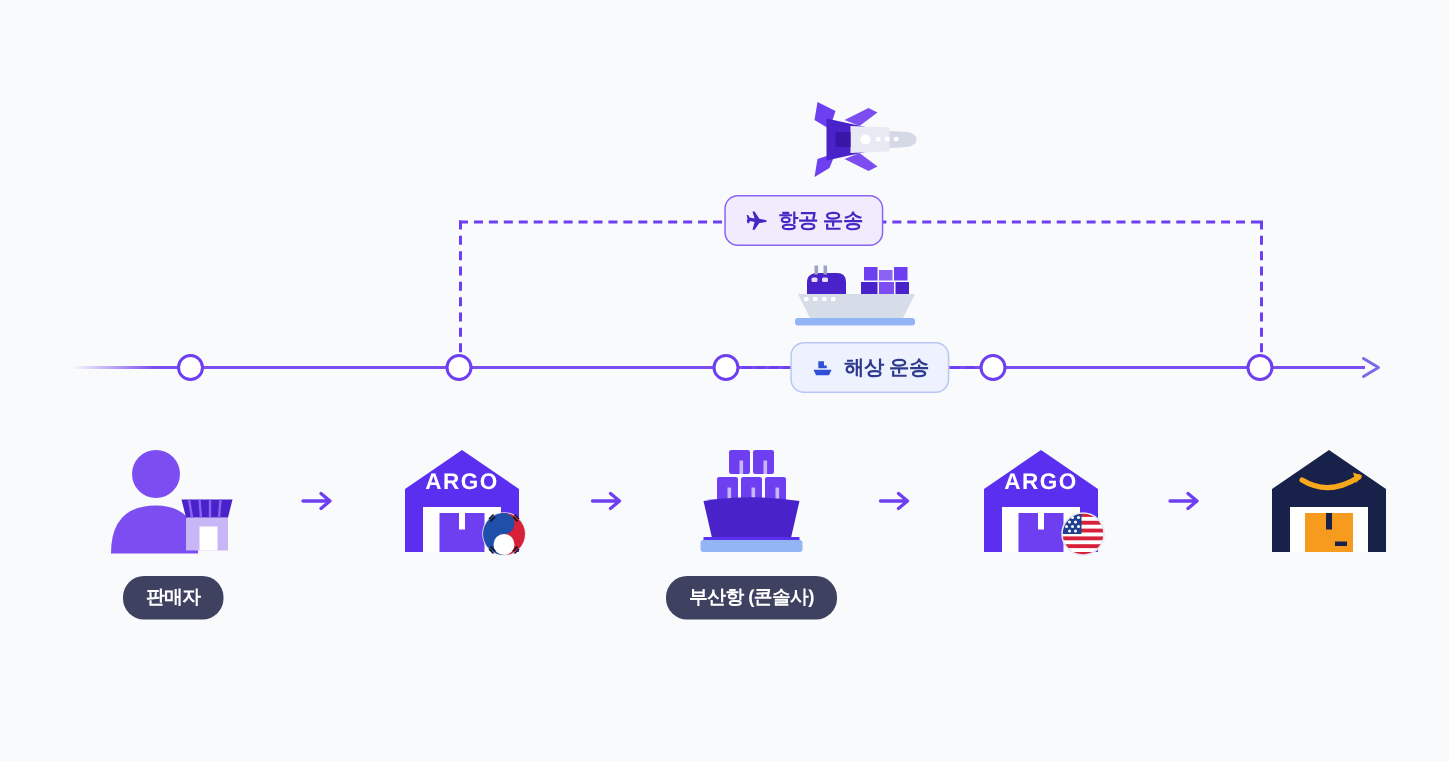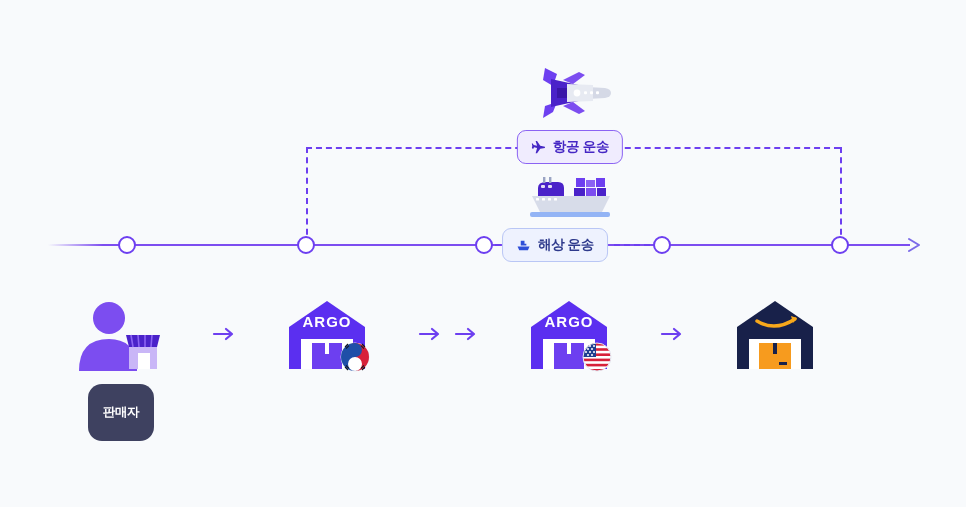--- a/index.html
+++ b/index.html
@@ -41,24 +41,24 @@
 
   
   .illus{transform:translate(-50%,0);}
 
   
   .steps{
     position:absolute;left:0;top:295px;width:966px;height:140px;
     display:flex;align-items:flex-start;
   }
   .step{width:170px;display:flex;flex-direction:column;align-items:center;}
-  .step-ico{height:78px;display:flex;align-items:flex-end;justify-content:center;}
+  .step-ico{height:78px;display:flex;align-items:center;justify-content:center;}
   .chip{
     margin-top:11px;background:#3e4160;color:#ffffff;
-    border-radius:14px;padding:20px 15px;
+    border-radius:14px;padding:6px 15px;
     font-size:12.5px;font-weight:700;letter-spacing:-.4px;white-space:nowrap;
   }
   .sep{width:36px;height:78px;display:flex;align-items:center;justify-content:center;}
 </style>
 </head>
 <body>
 
 <div class="stage">
 
   <div class="abs axis-line"></div>
@@ -88,21 +88,21 @@
     <path d="M40 18 L66 19 L66 35 L40 36 Z" fill="#e7eaf2"></path>
     <circle cx="50" cy="27" r="3.4" fill="#ffffff"></circle>
     <rect x="57" y="25.2" width="3" height="3" rx="1" fill="#ffffff"></rect>
     <rect x="63" y="25.2" width="3" height="3" rx="1" fill="#ffffff"></rect>
     <rect x="69" y="25.2" width="3" height="3" rx="1" fill="#ffffff"></rect>
     <path d="M36 14 L52 6 L58 9 L46 18 Z" fill="#7c4df0"></path>
     <path d="M36 40 L52 48 L58 45 L46 36 Z" fill="#7c4df0"></path>
     <path d="M30 22 L40 22 L40 32 L30 32 Z" fill="#3a16a8"></path>
   </svg>
 
-  <div class="abs pill pill-air" style="left:570px;top:147px;">
+  <div class="abs pill pill-air" style="left:536px;top:147px;">
     <svg width="15" height="15" viewBox="0 0 16 16">
       <path d="M15 7.2 L10 6.2 L6.6 1 L5.1 1 L6.6 6 L3 5.4 L2 3.6 L1 3.6 L1.6 6.6
                L1 7.4 L1.6 9.4 L2.6 9.4 L3.4 7.8 L6.6 8.6 L5.1 14 L6.6 14 L10 9.2 L15 8.6 Z" fill="#4527c4"></path>
     </svg>
     <span>항공 운송</span>
   </div>
 
   <svg class="abs illus" style="left:570px;top:176px;" width="92" height="46" viewBox="0 0 92 46">
     <rect x="52" y="2" width="9" height="9" fill="#6d3ff0"></rect>
     <rect x="62" y="4" width="9" height="7" fill="#8b63f3"></rect>
@@ -116,21 +116,21 @@
     <rect x="19" y="1" width="2.4" height="6" fill="#9aa4c4"></rect>
     <rect x="25" y="1" width="2.4" height="6" fill="#9aa4c4"></rect>
     <path d="M8 20 L86 20 L78 36 L16 36 Z" fill="#d7dce9"></path>
     <rect x="12" y="22" width="3" height="2.6" rx=".6" fill="#ffffff"></rect>
     <rect x="18" y="22" width="3" height="2.6" rx=".6" fill="#ffffff"></rect>
     <rect x="24" y="22" width="3" height="2.6" rx=".6" fill="#ffffff"></rect>
     <rect x="30" y="22" width="3" height="2.6" rx=".6" fill="#ffffff"></rect>
     <rect x="6" y="36" width="80" height="5" rx="2" fill="#93b4f5"></rect>
   </svg>
 
-  <div class="abs pill pill-sea" style="left:555px;top:245px;font-family:Liberation Serif, serif;">
+  <div class="abs pill pill-sea" style="left:580px;top:245px;">
     <svg width="15" height="15" viewBox="0 0 16 16">
       <path d="M5 3 L9 3 L9 6 L11 6 L11 8 L5 8 Z" fill="#2e4fd8"></path>
       <path d="M1.6 9 L14.4 9 L12.6 13 L3.4 13 Z" fill="#2e4fd8"></path>
     </svg>
     <span>해상 운송</span>
   </div>
 
   <div class="steps">
 
     <div class="step" style="margin-left:36px;">
@@ -175,20 +175,40 @@
         </svg>
       </div>
     </div>
 
     <div class="sep">
       <svg width="24" height="16" viewBox="0 0 24 16">
         <path d="M2 8 H19 M14 3 L20 8 L14 13" fill="none" stroke="#6d3ff0" stroke-width="2.2" stroke-linecap="round" stroke-linejoin="round"></path>
       </svg>
     </div>
 
+    <div class="step">
+      <div class="step-ico">
+        <svg width="92" height="76" viewBox="0 0 92 76">
+          <rect x="31" y="4" width="14" height="16" rx="1.5" fill="#6d3ff0"></rect>
+          <rect x="47" y="4" width="14" height="16" rx="1.5" fill="#6d3ff0"></rect>
+          <rect x="38" y="11" width="2.4" height="9" fill="#c9b6f7"></rect>
+          <rect x="54" y="11" width="2.4" height="9" fill="#c9b6f7"></rect>
+          <rect x="23" y="22" width="14" height="16" rx="1.5" fill="#6d3ff0"></rect>
+          <rect x="39" y="22" width="14" height="16" rx="1.5" fill="#6d3ff0"></rect>
+          <rect x="55" y="22" width="14" height="16" rx="1.5" fill="#6d3ff0"></rect>
+          <rect x="30" y="29" width="2.4" height="9" fill="#c9b6f7"></rect>
+          <rect x="46" y="29" width="2.4" height="9" fill="#c9b6f7"></rect>
+          <rect x="62" y="29" width="2.4" height="9" fill="#c9b6f7"></rect>
+          <path d="M14 38 Q46 33 78 38 L72 64 L20 64 Z" fill="#4a22c9"></path>
+          <path d="M14 62 L78 62 L78 66 Q46 70 14 66 Z" fill="#5b2ff0"></path>
+          <rect x="12" y="64" width="68" height="8" rx="2" fill="#93b4f5"></rect>
+        </svg>
+      </div>
+      <div class="chip">부산항 (콘솔사)</div>
+    </div>
 
     <div class="sep">
       <svg width="24" height="16" viewBox="0 0 24 16">
         <path d="M2 8 H19 M14 3 L20 8 L14 13" fill="none" stroke="#6d3ff0" stroke-width="2.2" stroke-linecap="round" stroke-linejoin="round"></path>
       </svg>
     </div>
 
     <div class="step">
       <div class="step-ico">
         <svg width="96" height="76" viewBox="0 0 96 76">

